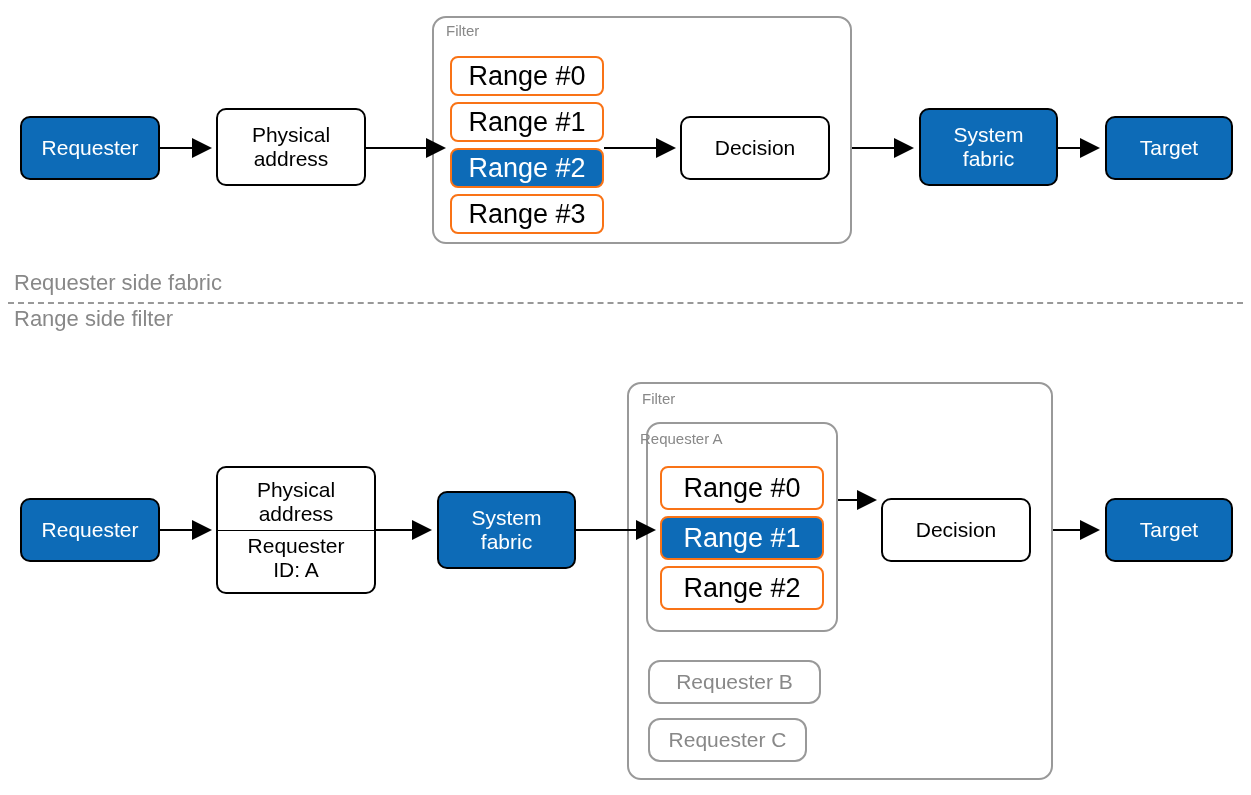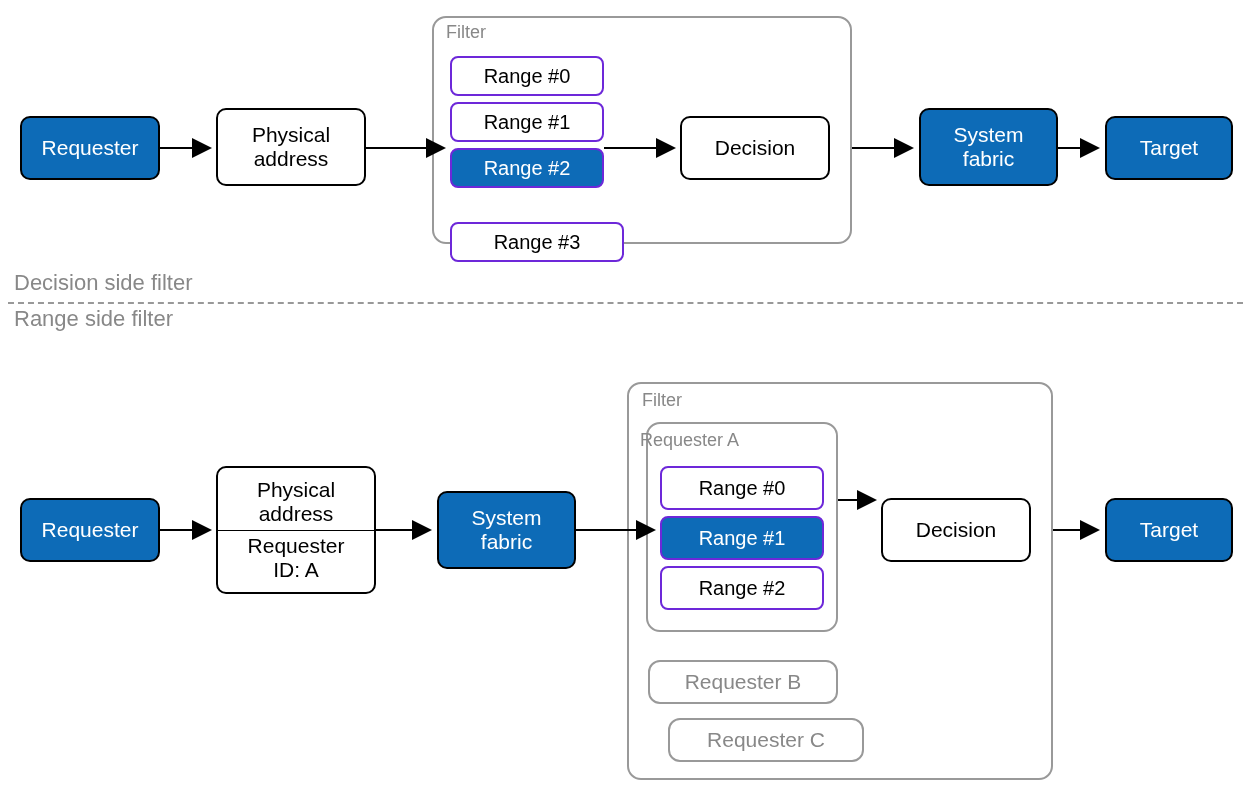--- a/index.html
+++ b/index.html
@@ -26,39 +26,39 @@
     line-height: 1.15;
     padding: 4px 6px;
   }
   .blue {
     background: #0d6bb7;
     color: #fff;
     border-color: #000;
   }
   .range {
     position: absolute;
-    border: 2px solid #6d28d9;
+    border: 2px solid #f97316;
     border-radius: 8px;
     background: #fff;
     display: flex;
     align-items: center;
     justify-content: center;
-    font-size: 20px;
+    font-size: 27px;
   }
   .range.blue { background: #0d6bb7; color: #fff; }
   .group {
     position: absolute;
     border: 2px solid #999;
     border-radius: 14px;
     background: transparent;
   }
   .group-label {
     position: absolute;
     color: #888;
-    font-size: 18px;
+    font-size: 15px;
   }
   .divider-label {
     position: absolute;
     color: #888;
     font-size: 22px;
   }
   .dash {
     position: absolute;
     left: 8px;
     right: 8px;
@@ -86,39 +86,39 @@
 
 <div class="range" style="left:450px; top:56px; width:154px; height:40px;">
   <span>Range #0</span>
 </div>
 <div class="range" style="left:450px; top:102px; width:154px; height:40px;">
   <span>Range #1</span>
 </div>
 <div class="range blue" style="left:450px; top:148px; width:154px; height:40px;">
   <span>Range #2</span>
 </div>
-<div class="range" style="left:450px; top:194px; width:174px; height:40px;margin-top:28px;">
+<div class="range" style="left:450px; top:194px; width:154px; height:40px;">
   <span>Range #3</span>
 </div>
 
 <div class="box" style="left:680px; top:116px; width:150px; height:64px;">
   <span>Decision</span>
 </div>
 
 <div class="box blue" style="left:919px; top:108px; width:139px; height:78px;">
   <span style="white-space:pre-line;">System
 fabric</span>
 </div>
 
 <div class="box blue" style="left:1105px; top:116px; width:128px; height:64px;">
   <span>Target</span>
 </div>
 
 <div class="divider-label" style="left:14px; top:270px;">
-  <span>Decision side filter</span>
+  <span>Requester side fabric</span>
 </div>
 <div class="dash" style="top:302px;"></div>
 <div class="divider-label" style="left:14px; top:306px;">
   <span>Range side filter</span>
 </div>
 
 <div class="box blue" style="left:20px; top:498px; width:140px; height:64px;">
   <span>Requester</span>
 </div>
 
@@ -151,24 +151,24 @@
   <span>Range #1</span>
 </div>
 <div class="range" style="left:660px; top:566px; width:164px; height:44px;">
   <span>Range #2</span>
 </div>
 
 <div class="box" style="left:881px; top:498px; width:150px; height:64px;">
   <span>Decision</span>
 </div>
 
-<div class="box" style="left:648px; top:660px; width:190px; height:44px; border-color:#999; color:#888; border-radius:12px;">
+<div class="box" style="left:648px; top:660px; width:173px; height:44px; border-color:#999; color:#888; border-radius:12px;">
   <span>Requester B</span>
 </div>
-<div class="box" style="left:668px; top:718px; width:196px; height:44px; border-color:#999; color:#888; border-radius:12px;">
+<div class="box" style="left:648px; top:718px; width:159px; height:44px; border-color:#999; color:#888; border-radius:12px;">
   <span>Requester C</span>
 </div>
 
 <div class="box blue" style="left:1105px; top:498px; width:128px; height:64px;">
   <span>Target</span>
 </div>
 
 <svg class="arrows" width="1251" height="795">
   <defs>
     <marker id="ah" markerWidth="12" markerHeight="12" refX="9" refY="5" orient="auto">

